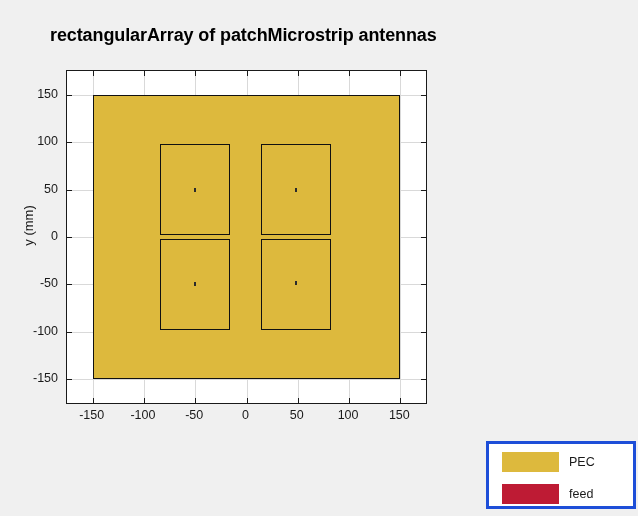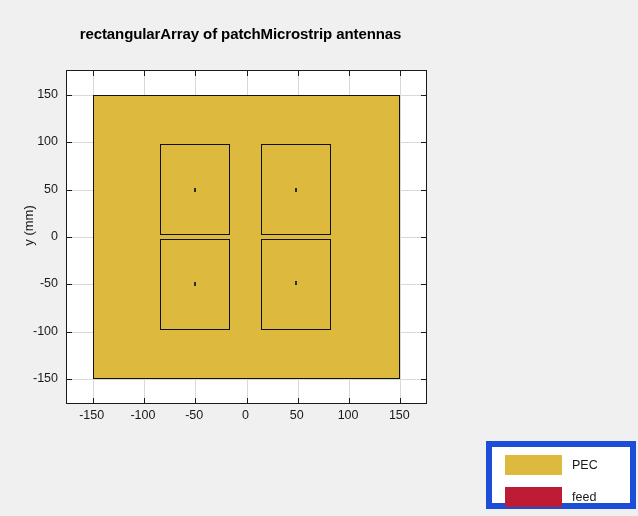--- a/index.html
+++ b/index.html
@@ -19,25 +19,25 @@
     position: absolute;
     left: 0; top: 0;
     width: 638px;
     height: 516px;
     background: #f0f0f0;
   }
 
   
   #chart-title {
     position: absolute;
-    left: 60px;
+    left: 50px;
     top: 25px;
     width: 361px;
     text-align: center;
-    font-size: 15px;
+    font-size: 18px;
     font-weight: bold;
     color: #000;
     letter-spacing: -0.1px;
     white-space: nowrap;
   }
 
   
   #axes {
     position: absolute;
     left: 66px;
@@ -157,21 +157,21 @@
   }
 
   
   #legend {
     position: absolute;
     left: 486px;
     top: 441px;
     width: 150px;
     height: 68px;
     background: #ffffff;
-    border: 6px solid #1d4ed8;
+    border: 3px solid #1d4ed8;
     box-sizing: border-box;
   }
   .legend-row {
     position: absolute;
     left: 0;
     width: 100%;
     height: 28px;
     display: flex;
     align-items: center;
   }

